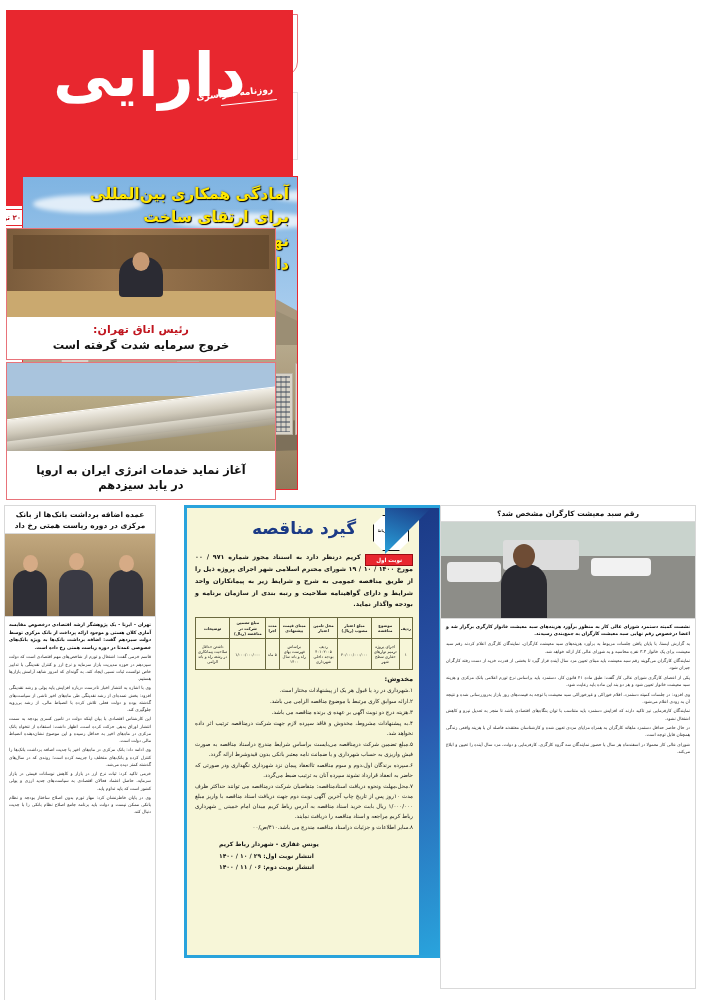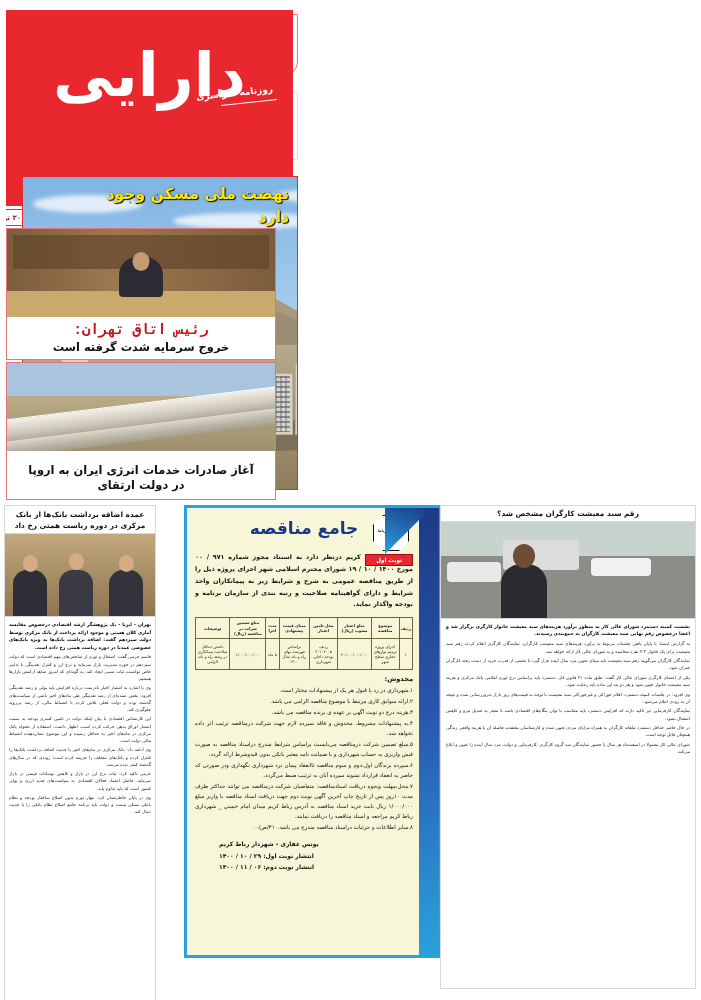--- a/index.html
+++ b/index.html
@@ -96,21 +96,21 @@
   
   .rcard{position:absolute;left:0;width:264px;border:1px solid #e8737a;background:#fff;overflow:hidden;}
   .rcard.c1{top:228px;right:auto;left:6px;width:268px;height:130px;}
   .rcard.c2{top:362px;left:6px;width:268px;height:136px;}
   .rphoto{position:absolute;left:0;right:0;top:0;height:88px;overflow:hidden;background:#6b5a44;}
   .rcap{
     position:absolute;left:0;right:0;bottom:0;height:42px;
     display:flex;flex-direction:column;align-items:center;justify-content:center;
     text-align:center;padding:0 4px;
   }
-  .rcap .kicker{font-size:14px;font-weight:bold;color:#c0161f;margin-bottom:2px;font-family:Liberation Mono, monospace;}
+  .rcap .kicker{font-size:11px;font-weight:bold;color:#c0161f;margin-bottom:2px;}
   .rcap .h{font-size:11.4px;font-weight:bold;line-height:1.35;color:#111;}
   .rcard.c2 .rcap .h{color:#111;}
   
   .room{position:absolute;inset:0;background:linear-gradient(#6d5236,#8a6a45);}
   .room .wall{position:absolute;inset:0;background:linear-gradient(90deg,#7b5c3c,#9c7850 40%,#7b5c3c);}
   .room .panel{position:absolute;left:6px;right:6px;top:6px;height:34px;background:#5d4429;opacity:.65;}
   .room .desk{position:absolute;left:0;right:0;bottom:0;height:26px;background:#caa96f;}
   .room .person{position:absolute;bottom:20px;left:50%;transform:translateX(-50%);width:44px;height:40px;background:#2b2b33;border-radius:18px 18px 4px 4px;}
   .room .head{position:absolute;bottom:46px;left:50%;transform:translateX(-50%);width:17px;height:19px;background:#c79a74;border-radius:50%;}
   
@@ -262,20 +262,21 @@
     <div class="bldg" style="left:68px;top:196px;width:24px;height:60px;"></div>
     <div class="bldg" style="left:96px;top:186px;width:26px;height:70px;"></div>
     <div class="bldg" style="left:126px;top:192px;width:24px;height:64px;"></div>
     <div class="bldg" style="left:154px;top:184px;width:20px;height:72px;"></div>
     <div class="flagtower"></div>
     <div class="bldg" style="left:214px;top:188px;width:26px;height:68px;"></div>
     <div class="bldg" style="left:244px;top:196px;width:24px;height:60px;"></div>
     <div class="bldg" style="left:272px;top:186px;width:26px;height:70px;"></div>
 
     <div class="hero-head">
+      <div>آمادگی همکاری بین‌المللی برای ارتقای ساخت</div>
       <div>نهضت ملی مسکن وجود دارد</div>
     </div>
     <div class="hero-sq"></div>
   </div>
 
   <div class="rcard c1">
     <div class="rphoto">
       <div class="room">
         <div class="wall"></div>
         <div class="panel"></div>
@@ -291,22 +292,22 @@
   </div>
 
   <div class="rcard c2">
     <div class="rphoto">
       <div class="pipe">
         <div class="tube"></div>
         <div class="tube2"></div>
       </div>
     </div>
     <div class="rcap">
-      <div class="h">آغاز صادرات خدمات انرژی ایران به اروپا</div>
-      <div class="h">در دولت ارتقای</div>
+      <div class="h">آغاز نماید خدمات انرژی ایران به اروپا</div>
+      <div class="h">در یابد سیزدهم</div>
     </div>
   </div>
 
   <div class="bot-left">
     <div class="bl-head">عمده اضافه برداشت بانک‌ها از بانک مرکزی در دوره ریاست همتی رخ داد</div>
     <div class="bl-photo">
       <div class="bg"></div>
       <div class="p a"></div>
       <div class="p b"></div>
       <div class="p c"></div>
@@ -324,21 +325,21 @@
       <p>وی در پایان خاطرنشان کرد: مهار تورم بدون اصلاح ساختار بودجه و نظام بانکی ممکن نیست و دولت باید برنامه جامع اصلاح نظام بانکی را با جدیت دنبال کند.</p>
     </div>
   </div>
 
   <div class="tender">
     <div class="t-inner">
       <div class="t-seal">
         <div class="oct">شهرداری رباط کریم</div>
       </div>
       <div class="t-badge">نوبت اول</div>
-      <div class="t-title">جامع مناقصه</div>
+      <div class="t-title">گیرد مناقصه</div>
       <div class="t-lead">شهرداری رباط کریم درنظر دارد به استناد مجوز شماره ۹۷۱ / ۰۰ مورخ ۱۴۰۰ / ۱۰ / ۱۹ شورای محترم اسلامی شهر اجرای پروژه ذیل را از طریق مناقصه عمومی به شرح و شرایط زیر به پیمانکاران واحد شرایط و دارای گواهینامه صلاحیت و رتبه بندی از سازمان برنامه و بودجه واگذار نماید.</div>
 
       <table class="t-tab">
         <thead>
           <tr>
             <th>ردیف</th>
             <th>موضوع مناقصه</th>
             <th>مبلغ اعتبار مصوب (ریال)</th>
             <th>محل تامین اعتبار</th>
             <th>مبنای قیمت پیشنهادی</th>

